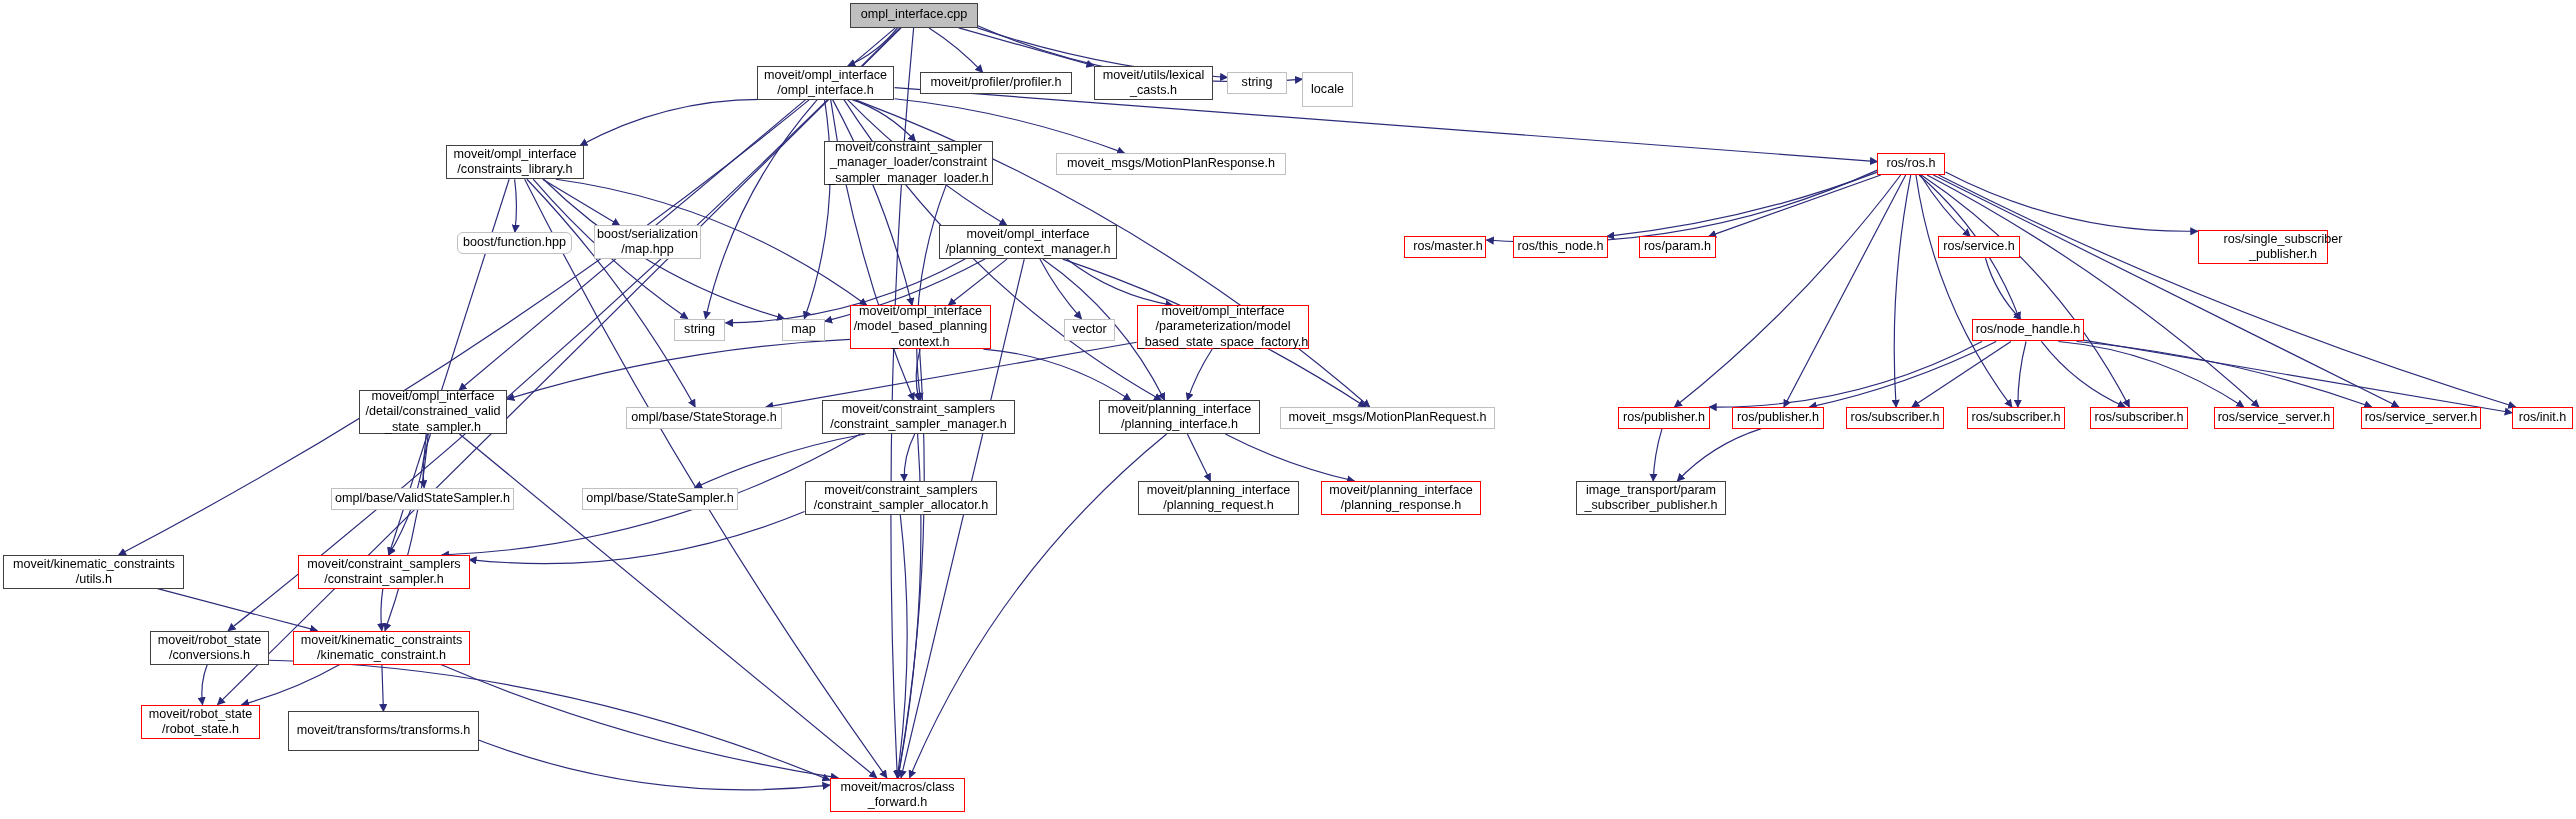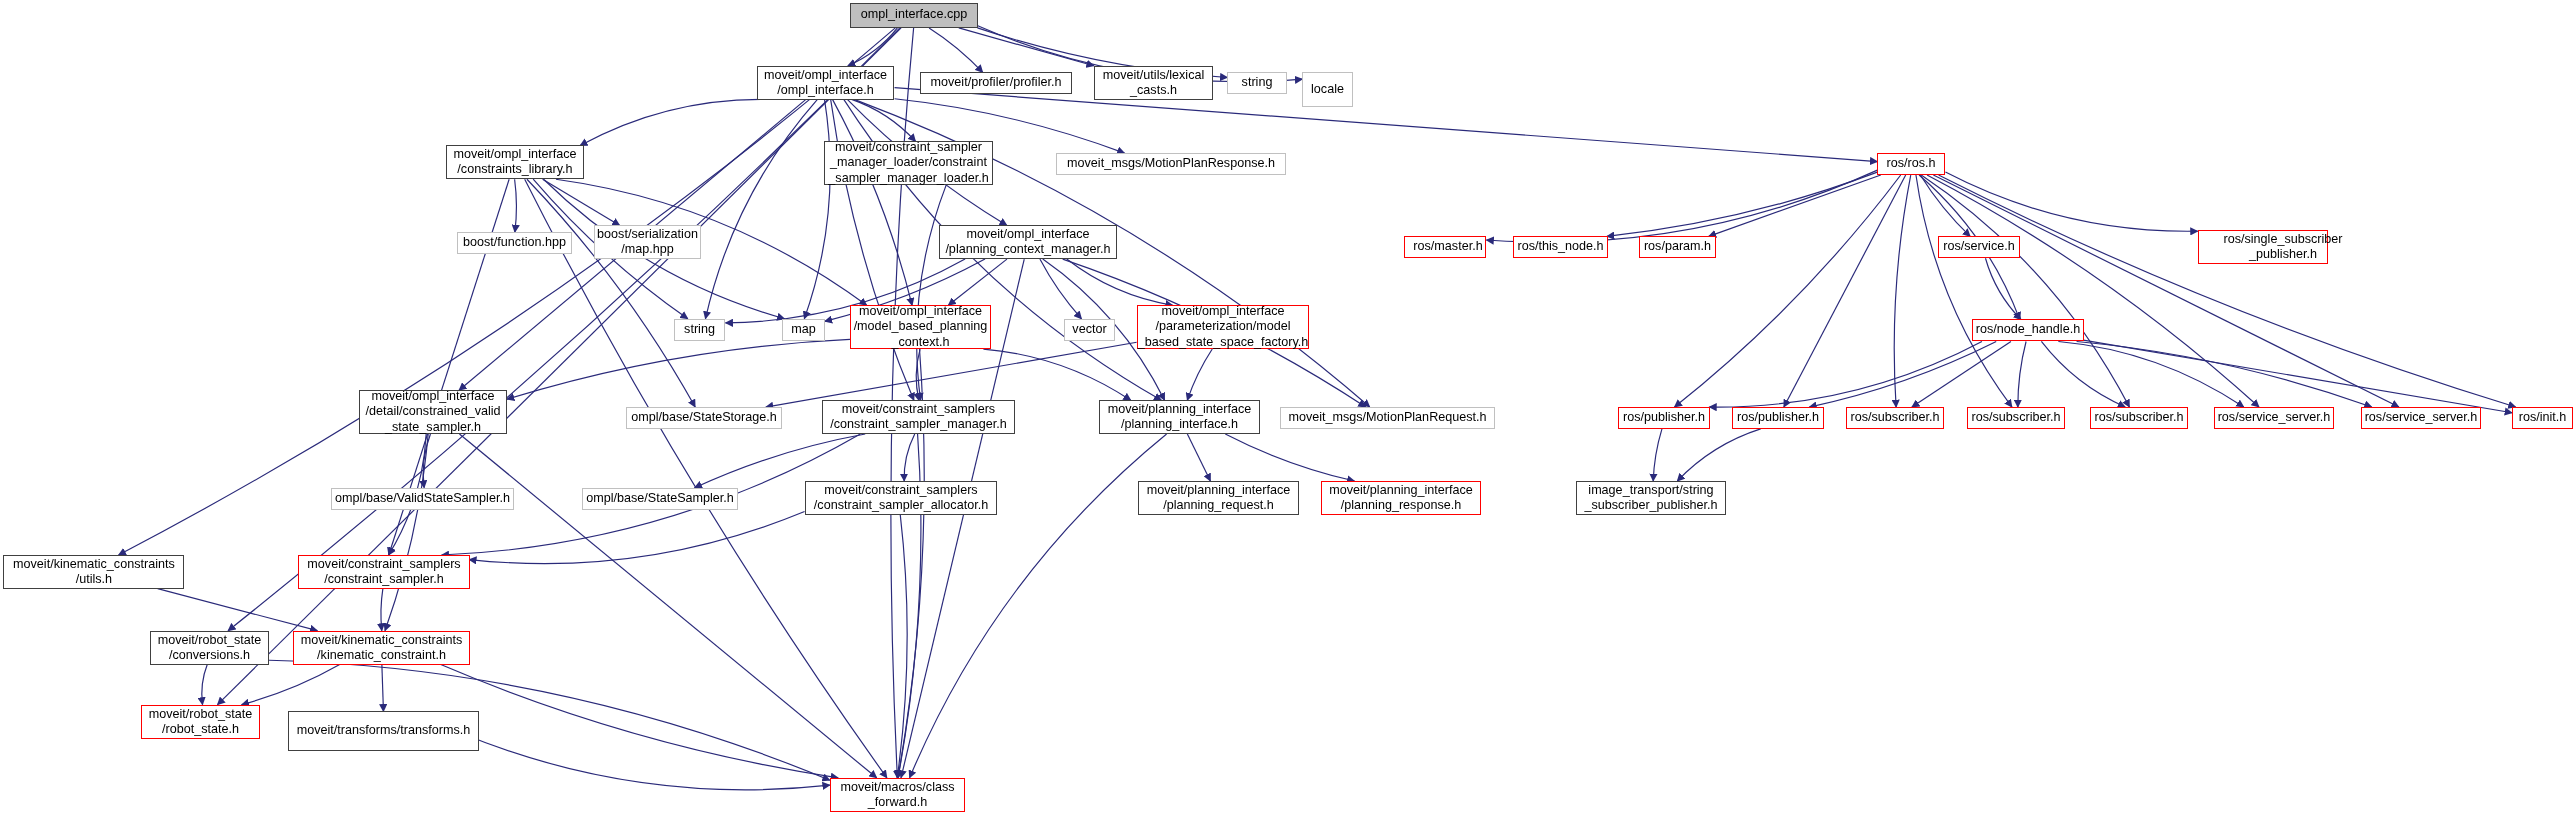--- a/index.html
+++ b/index.html
@@ -149,21 +149,21 @@
 _casts.h</span></div>
       <div class="node grey" style="left: 1227px; top: 72px; width: 60px; height: 22px;"><span>string</span></div>
       <div class="node grey" style="left: 1302px; top: 72px; width: 51px; height: 35px;"><span>locale</span></div>
       <div class="node solid" style="left: 446px; top: 145px; width: 138px; height: 34px;"><span>moveit/ompl_interface
 /constraints_library.h</span></div>
       <div class="node solid" style="left: 824px; top: 141px; width: 169px; height: 44px;"><span>moveit/constraint_sampler
 _manager_loader/constraint
 _sampler_manager_loader.h</span></div>
       <div class="node grey" style="left: 1056px; top: 153px; width: 230px; height: 22px;"><span>moveit_msgs/MotionPlanResponse.h</span></div>
       <div class="node red" style="left: 1877px; top: 153px; width: 68px; height: 22px;"><span>ros/ros.h</span></div>
-      <div class="node grey" style="left: 457px; top: 232px; width: 115px; height: 22px;"><span>boost/function.hpp</span></div>
+      <div class="node grey" style="left: 457px; top: 232px; width: 115px; height: 22px; border-radius: 6px;"><span>boost/function.hpp</span></div>
       <div class="node grey" style="left: 594px; top: 225px; width: 107px; height: 34px;"><span>boost/serialization
 /map.hpp</span></div>
       <div class="node solid" style="left: 939px; top: 225px; width: 178px; height: 34px;"><span>moveit/ompl_interface
 /planning_context_manager.h</span></div>
       <div class="node red" style="left: 1404px; top: 236px; width: 82px; height: 22px; padding-left: 6px;"><span>ros/master.h</span></div>
       <div class="node red" style="left: 1513px; top: 236px; width: 95px; height: 22px;"><span>ros/this_node.h</span></div>
       <div class="node red" style="left: 1639px; top: 236px; width: 77px; height: 22px;"><span>ros/param.h</span></div>
       <div class="node red" style="left: 1938px; top: 236px; width: 82px; height: 22px;"><span>ros/service.h</span></div>
       <div class="node red" style="left: 2198px; top: 230px; width: 130px; height: 34px; padding-left: 40px;"><span>ros/single_subscriber
 _publisher.h</span></div>
@@ -195,21 +195,21 @@
       <div class="node red" style="left: 2361px; top: 407px; width: 120px; height: 22px;"><span>ros/service_server.h</span></div>
       <div class="node red" style="left: 2512px; top: 407px; width: 61px; height: 22px;"><span>ros/init.h</span></div>
       <div class="node grey" style="left: 331px; top: 488px; width: 183px; height: 22px;"><span>ompl/base/ValidStateSampler.h</span></div>
       <div class="node grey" style="left: 582px; top: 488px; width: 156px; height: 22px;"><span>ompl/base/StateSampler.h</span></div>
       <div class="node solid" style="left: 805px; top: 481px; width: 192px; height: 34px;"><span>moveit/constraint_samplers
 /constraint_sampler_allocator.h</span></div>
       <div class="node solid" style="left: 1138px; top: 481px; width: 161px; height: 34px;"><span>moveit/planning_interface
 /planning_request.h</span></div>
       <div class="node red" style="left: 1321px; top: 481px; width: 160px; height: 34px;"><span>moveit/planning_interface
 /planning_response.h</span></div>
-      <div class="node solid" style="left: 1576px; top: 481px; width: 150px; height: 34px;"><span>image_transport/string
+      <div class="node solid" style="left: 1576px; top: 481px; width: 150px; height: 34px;"><span>image_transport/param
 _subscriber_publisher.h</span></div>
       <div class="node solid" style="left: 3.4px; top: 555px; width: 181px; height: 34px;"><span>moveit/kinematic_constraints
 /utils.h</span></div>
       <div class="node red" style="left: 298px; top: 555px; width: 172px; height: 34px;"><span>moveit/constraint_samplers
 /constraint_sampler.h</span></div>
       <div class="node solid" style="left: 150px; top: 631px; width: 119px; height: 34px;"><span>moveit/robot_state
 /conversions.h</span></div>
       <div class="node red" style="left: 293px; top: 631px; width: 177px; height: 34px;"><span>moveit/kinematic_constraints
 /kinematic_constraint.h</span></div>
       <div class="node red" style="left: 141px; top: 705px; width: 119px; height: 34px;"><span>moveit/robot_state

